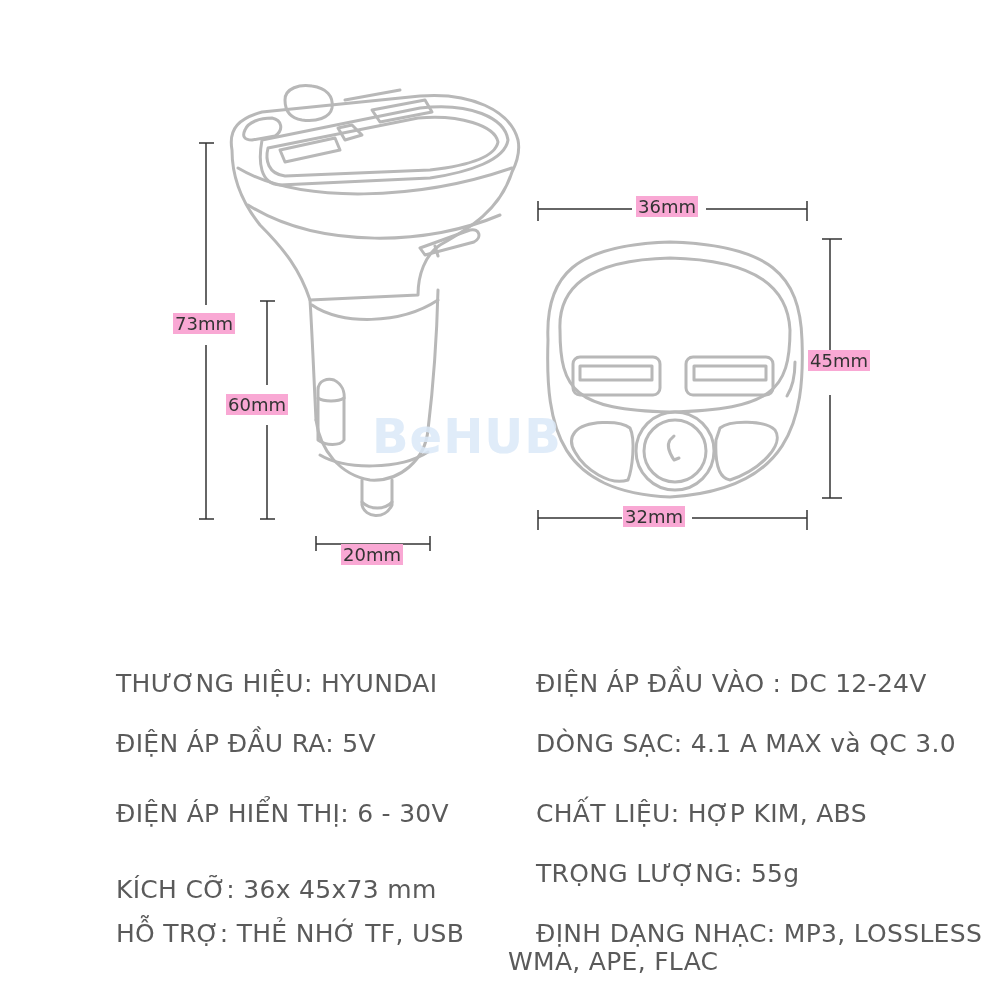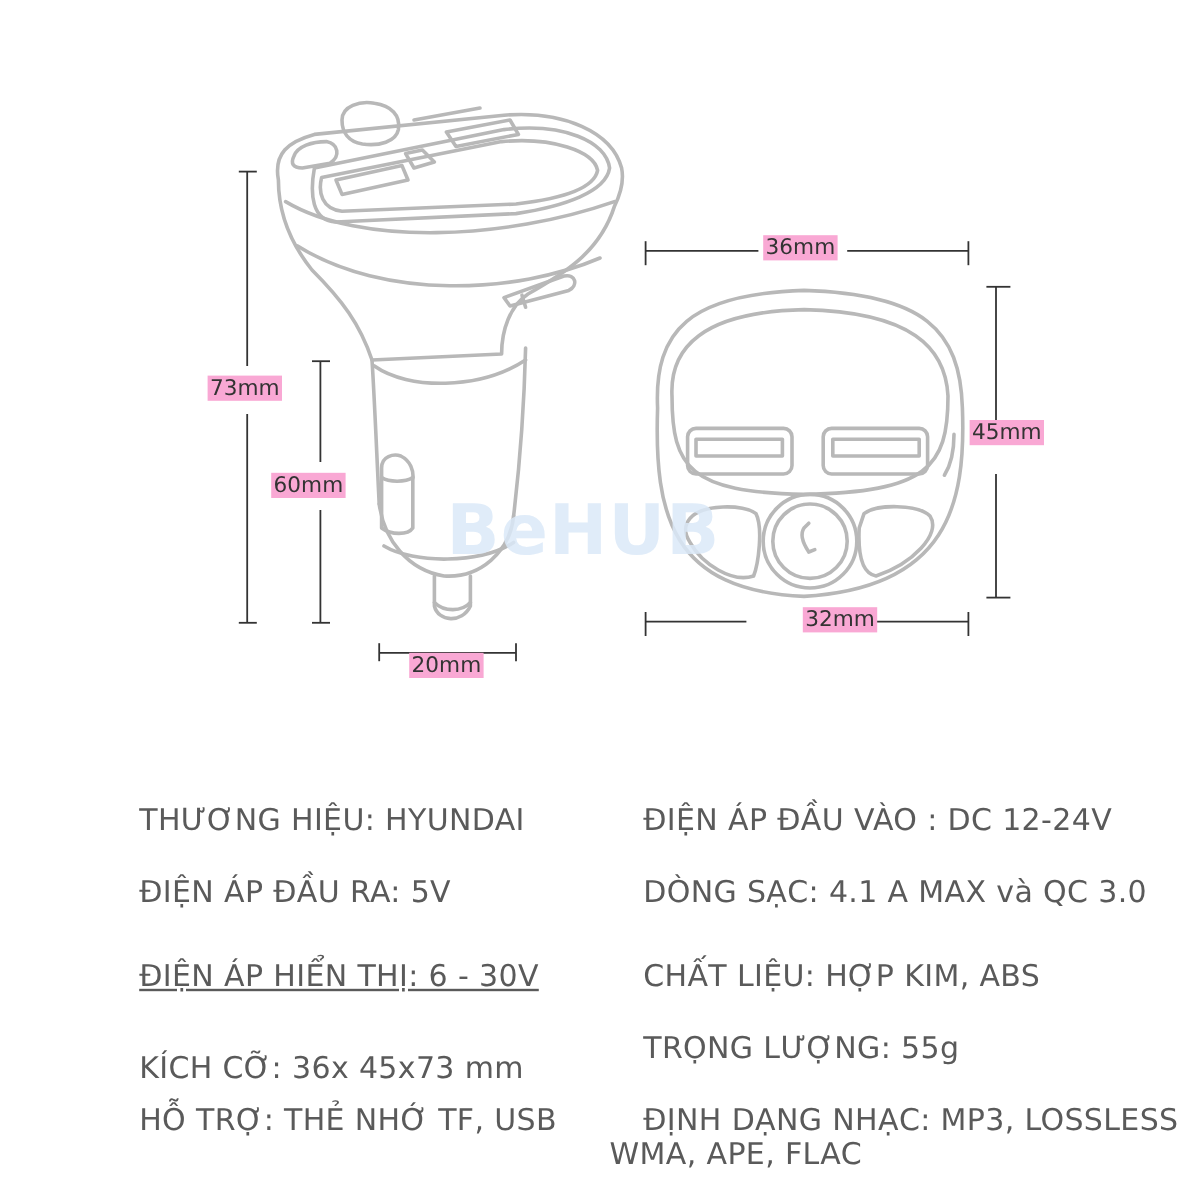--- a/index.html
+++ b/index.html
@@ -1,19 +1,19 @@
 <!DOCTYPE html>
 <html><head>
 <meta charset="utf-8">
 <style>
   html,body{margin:0;padding:0;background:#ffffff;}
   body{width:1000px;height:1000px;position:relative;overflow:hidden;font-family:"DejaVu Sans","Liberation Sans",sans-serif;color:#555555;}
   #drawing{position:absolute;left:0;top:0;width:1000px;height:600px;}
   .dim-label{position:absolute;font-size:18px;color:#333333;background:#f9a8d4;padding:0 2px;white-space:nowrap;}
-  .watermark{position:absolute;left:372px;top:408px;font-size:58px;font-weight:bold;color:#dbe9f8;letter-spacing:1px;white-space:nowrap;font-family:"DejaVu Sans",sans-serif;opacity:0.85;}
+  .watermark{position:absolute;left:372px;top:408px;font-size:48px;font-weight:bold;color:#dbe9f8;letter-spacing:1px;white-space:nowrap;font-family:"DejaVu Sans",sans-serif;opacity:0.85;}
   .spec{position:absolute;font-size:25px;color:#5a5a5a;letter-spacing:0.3px;white-space:nowrap;line-height:28px;}
 </style>
 </head>
 <body>
 
 <svg id="drawing" viewBox="0 0 1000 600" xmlns="http://www.w3.org/2000/svg">
 
   <g fill="none" stroke="#b8b8b8" stroke-width="3" stroke-linecap="round" stroke-linejoin="round">
 
     <path d="M232,150 C228,128 240,118 262,112 L420,96 C470,92 510,110 518,140 C520,150 518,160 512,172 C500,210 470,228 440,245 C425,255 418,275 418,295 L310,300 C300,270 285,250 260,225 C240,200 232,175 232,150 Z"></path>
@@ -92,26 +92,26 @@
   </g>
 </svg>
 
 <div class="watermark">BeHUB</div>
 
 <div class="dim-label" style="left:173px;top:313px;">73mm</div>
 <div class="dim-label" style="left:226px;top:394px;">60mm</div>
 <div class="dim-label" style="left:341px;top:544px;">20mm</div>
 <div class="dim-label" style="left:636px;top:196px;">36mm</div>
 <div class="dim-label" style="left:808px;top:350px;">45mm</div>
-<div class="dim-label" style="left:623px;top:506px;margin-left:46px;">32mm</div>
+<div class="dim-label" style="left:623px;top:506px;">32mm</div>
 
 <div>
   <div class="spec" style="left:116px;top:670px;">THƯƠNG HIỆU: HYUNDAI</div>
   <div class="spec" style="left:116px;top:730px;">ĐIỆN ÁP ĐẦU RA: 5V</div>
-  <div class="spec" style="left:116px;top:800px;text-decoration:underline;">ĐIỆN ÁP HIỂN THỊ: 6 - 30V</div>
+  <div class="spec" style="left:116px;top:800px;">ĐIỆN ÁP HIỂN THỊ: 6 - 30V</div>
   <div class="spec" style="left:116px;top:828px;margin-top:48px;">KÍCH CỠ: 36x 45x73 mm</div>
   <div class="spec" style="left:116px;top:920px;">HỖ TRỢ: THẺ NHỚ TF, USB</div>
 </div>
 
 <div>
   <div class="spec" style="left:536px;top:670px;text-align:center;">ĐIỆN ÁP ĐẦU VÀO : DC 12-24V</div>
   <div class="spec" style="left:536px;top:730px;">DÒNG SẠC: 4.1 A MAX và QC 3.0</div>
   <div class="spec" style="left:536px;top:800px;">CHẤT LIỆU: HỢP KIM, ABS</div>
   <div class="spec" style="left:536px;top:860px;">TRỌNG LƯỢNG: 55g</div>
   <div class="spec" style="left:536px;top:920px;">ĐỊNH DẠNG NHẠC: MP3, LOSSLESS</div>

